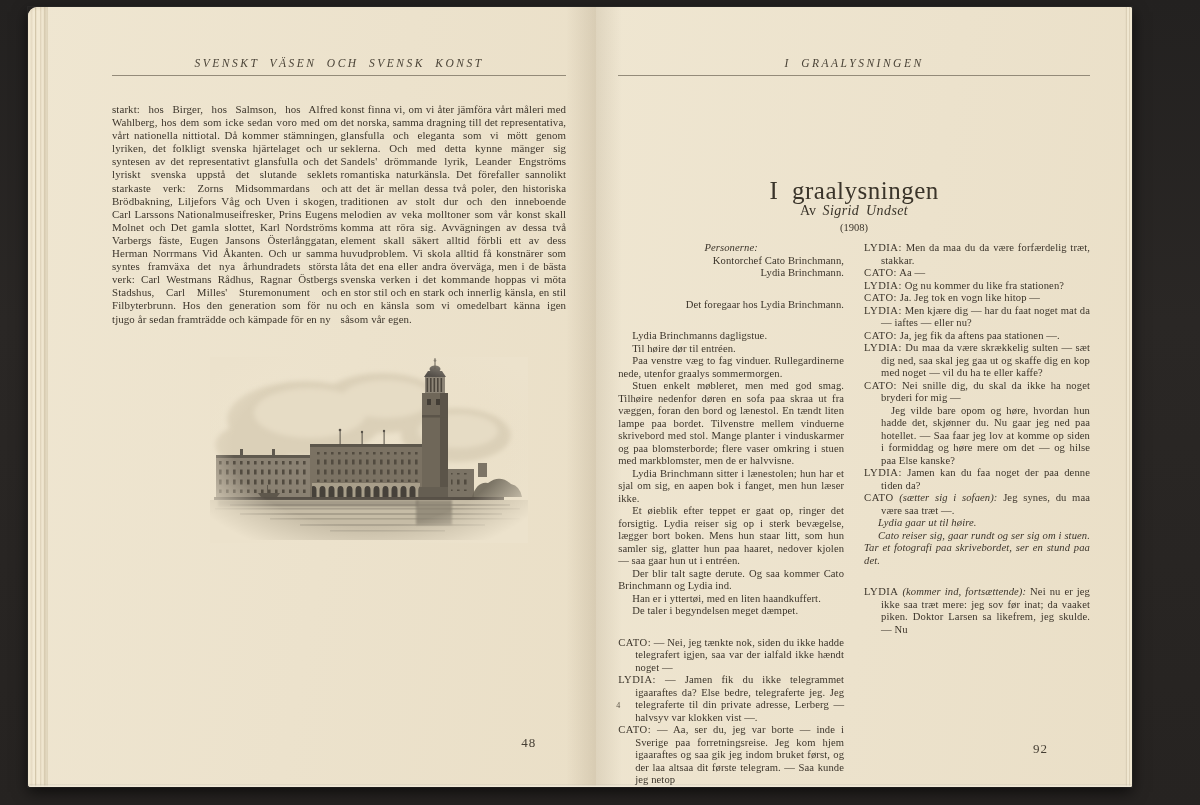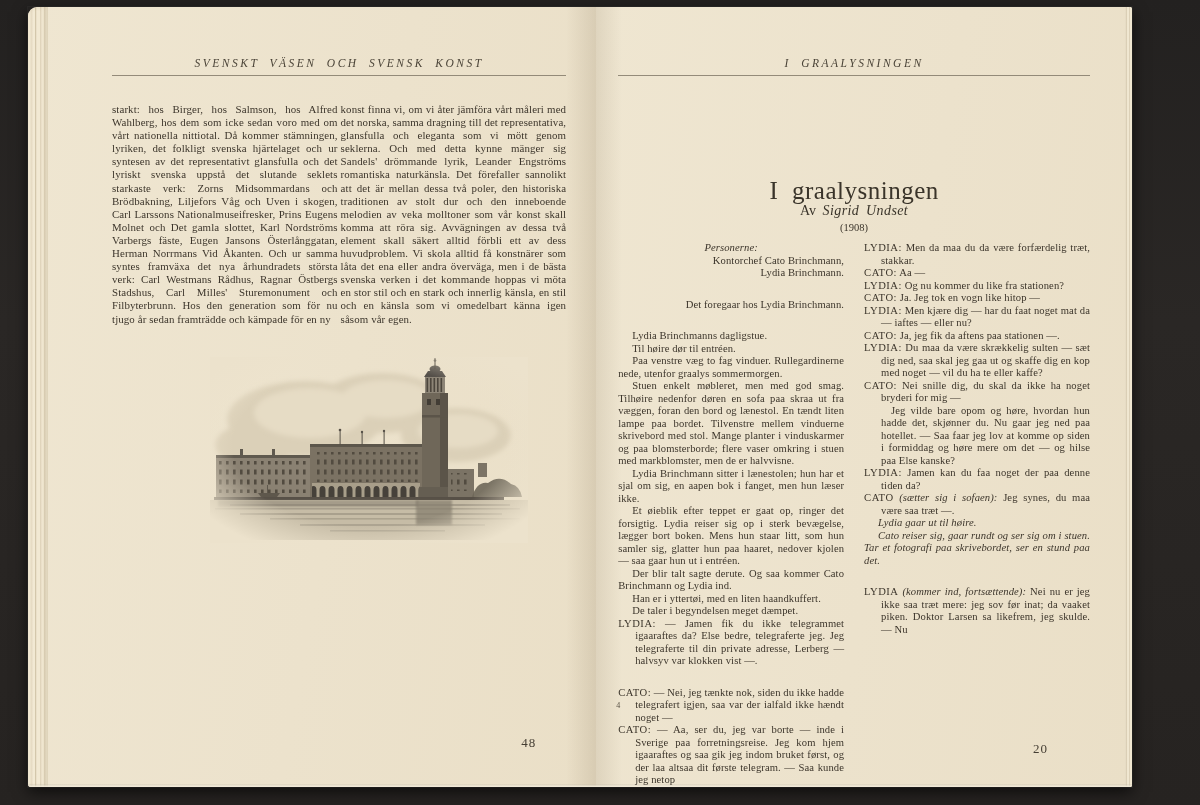--- a/index.html
+++ b/index.html
@@ -208,39 +208,39 @@
             <p class="blk s-center gap">Det foregaar hos Lydia Brinchmann.</p>
             <p class="blk s-stage gap">Lydia Brinchmanns dagligstue.</p>
             <p class="blk s-stage">Til høire dør til entréen.</p>
             <p class="blk s-stage">Paa venstre væg to fag vinduer. Rullegardinerne nede, utenfor graalys sommermorgen.</p>
             <p class="blk s-stage">Stuen enkelt møbleret, men med god smag. Tilhøire nedenfor døren en sofa paa skraa ut fra væggen, foran den bord og lænestol. En tændt liten lampe paa bordet. Tilvenstre mellem vinduerne skrivebord med stol. Mange planter i vinduskarmer og paa blomsterborde; flere vaser omkring i stuen med markblomster, men de er halvvisne.</p>
             <p class="blk s-stage">Lydia Brinchmann sitter i lænestolen; hun har et sjal om sig, en aapen bok i fanget, men hun læser ikke.</p>
             <p class="blk s-stage">Et øieblik efter teppet er gaat op, ringer det forsigtig. Lydia reiser sig op i sterk bevægelse, lægger bort boken. Mens hun staar litt, som hun samler sig, glatter hun paa haaret, nedover kjolen — saa gaar hun ut i entréen.</p>
             <p class="blk s-stage">Der blir talt sagte derute. Og saa kommer Cato Brinchmann og Lydia ind.</p>
             <p class="blk s-stage">Han er i yttertøi, med en liten haandkuffert.</p>
             <p class="blk s-stage">De taler i begyndelsen meget dæmpet.</p>
+            <p class="blk s-dialogue gap"><span class="speaker">CATO:</span> — Nei, jeg tænkte nok, siden du ikke hadde telegrafert igjen, saa var der ialfald ikke hændt noget —</p>
             <p class="blk s-dialogue"><span class="speaker">LYDIA:</span> — Jamen fik du ikke telegrammet igaaraftes da? Else bedre, telegraferte jeg. Jeg telegraferte til din private adresse, Lerberg — halvsyv var klokken vist —.</p>
-            <p class="blk s-dialogue gap"><span class="speaker">CATO:</span> — Nei, jeg tænkte nok, siden du ikke hadde telegrafert igjen, saa var der ialfald ikke hændt noget —</p>
             <p class="blk s-dialogue"><span class="speaker">CATO:</span> — Aa, ser du, jeg var borte — inde i Sverige paa forretningsreise. Jeg kom hjem igaaraftes og saa gik jeg indom bruket først, og der laa altsaa dit første telegram. — Saa kunde jeg netop</p>
           </div>
         <div class="rp-col" id="rp-col2">
             <p class="blk s-dialogue"><span class="speaker">LYDIA:</span> Men da maa du da være forfærdelig træt, stakkar.</p>
             <p class="blk s-dialogue"><span class="speaker">CATO:</span> Aa —</p>
             <p class="blk s-dialogue"><span class="speaker">LYDIA:</span> Og nu kommer du like fra stationen?</p>
             <p class="blk s-dialogue"><span class="speaker">CATO:</span> Ja. Jeg tok en vogn like hitop —</p>
             <p class="blk s-dialogue"><span class="speaker">LYDIA:</span> Men kjære dig — har du faat noget mat da — iaftes — eller nu?</p>
             <p class="blk s-dialogue"><span class="speaker">CATO:</span> Ja, jeg fik da aftens paa stationen —.</p>
             <p class="blk s-dialogue"><span class="speaker">LYDIA:</span> Du maa da være skrækkelig sulten — sæt dig ned, saa skal jeg gaa ut og skaffe dig en kop med noget — vil du ha te eller kaffe?</p>
             <p class="blk s-dialogue"><span class="speaker">CATO:</span> Nei snille dig, du skal da ikke ha noget bryderi for mig —</p>
             <p class="blk s-dcont">Jeg vilde bare opom og høre, hvordan hun hadde det, skjønner du. Nu gaar jeg ned paa hotellet. — Saa faar jeg lov at komme op siden i formiddag og høre mere om det — og hilse paa Else kanske?</p>
             <p class="blk s-dialogue"><span class="speaker">LYDIA:</span> Jamen kan du faa noget der paa denne tiden da?</p>
             <p class="blk s-dialogue"><span class="speaker">CATO</span> <i>(sætter sig i sofaen):</i> Jeg synes, du maa være saa træt —.</p>
             <p class="blk s-stage-i">Lydia gaar ut til høire.</p>
             <p class="blk s-stage-i">Cato reiser sig, gaar rundt og ser sig om i stuen. Tar et fotografi paa skrivebordet, ser en stund paa det.</p>
             <p class="blk s-dialogue gap"><span class="speaker">LYDIA</span> <i>(kommer ind, fortsættende):</i> Nei nu er jeg ikke saa træt mere: jeg sov før inat; da vaaket piken. Doktor Larsen sa likefrem, jeg skulde. — Nu</p>
           </div>
       </div>
-      <div class="folio folio-right">20</div>
+      <div class="folio folio-right">92</div>
     </div>
     <div class="sig-mark">4</div>
   </div>
 
 </div>
 
 </body></html>

